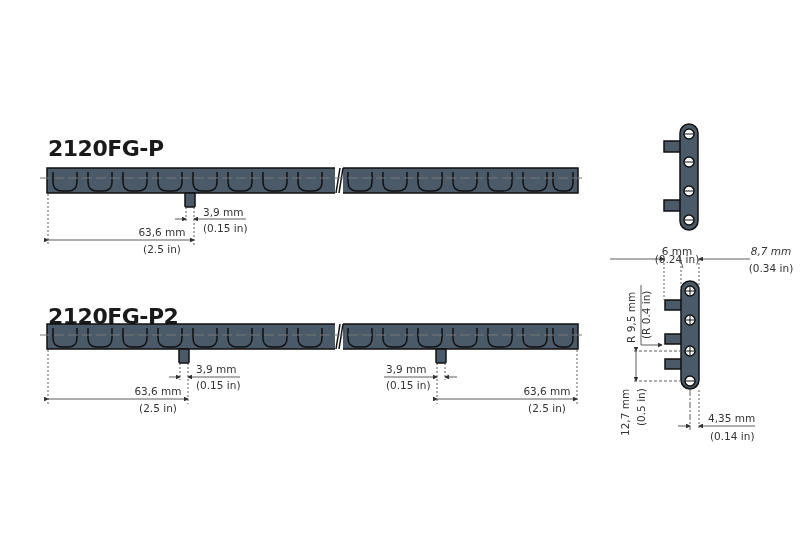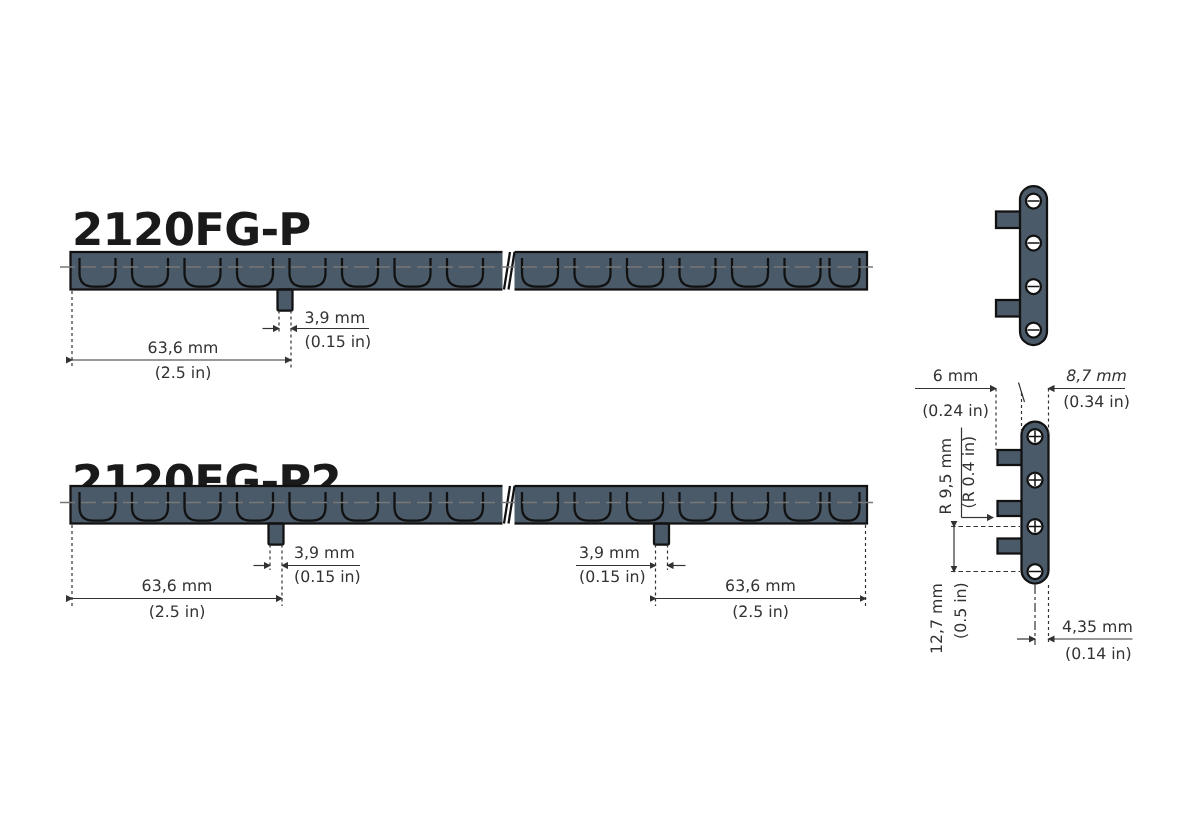--- a/index.html
+++ b/index.html
@@ -1,22 +1,22 @@
 <!DOCTYPE html>
 <html><head>
 <meta charset="utf-8">
 <style>
   html, body { margin: 0; padding: 0; background: #ffffff; }
   body { width: 800px; height: 547px; position: relative; overflow: hidden;
          font-family: "DejaVu Sans", sans-serif; color: #2b2b2b; }
   .title { position: absolute; font-family: "DejaVu Sans", sans-serif; font-weight: bold;
-           font-size: 30px; color: #1a1a1a; letter-spacing: -0.5px; }
+           font-size: 22px; color: #1a1a1a; letter-spacing: -0.5px; }
   .dim { position: absolute; font-size: 10.5px; color: #333; white-space: nowrap;
          font-family: "DejaVu Sans", sans-serif; line-height: 13px; }
-  .dim.c { text-align: center; }
+  .dim.c { text-align: center; margin-left: 40px; }
   svg { position: absolute; left: 0; top: 0; }
   .rot { position: absolute; font-size: 10.5px; color: #333; white-space: nowrap;
          transform: rotate(-90deg); transform-origin: left top; line-height: 13px;
          font-family: "DejaVu Sans", sans-serif; }
 </style>
 </head>
 <body>
 
 <div class="title" style="left:48px; top:136px;">2120FG-P</div>
 <div class="title" style="left:48px; top:283px;margin-top:21px;">2120FG-P2</div>
@@ -178,21 +178,21 @@
 <div class="dim c" style="left:88px; top:385px; width:60px;">63,6 mm</div>
 <div class="dim c" style="left:88px; top:402px; width:60px;">(2.5 in)</div>
 <div class="dim" style="left:196px; top:363px;">3,9 mm</div>
 <div class="dim" style="left:196px; top:379px;">(0.15 in)</div>
 <div class="dim" style="left:386px; top:363px;">3,9 mm</div>
 <div class="dim" style="left:386px; top:379px;">(0.15 in)</div>
 <div class="dim c" style="left:477px; top:385px; width:60px;">63,6 mm</div>
 <div class="dim c" style="left:477px; top:402px; width:60px;">(2.5 in)</div>
 
 <div class="dim c" style="left:612px; top:245px; width:50px;">6 mm</div>
-<div class="dim c" style="left:612px; top:268px; width:50px;">(0.24 in)</div>
+<div class="dim c" style="left:612px; top:253px; width:50px;">(0.24 in)</div>
 <div class="dim c" style="left:706px; top:245px; width:50px;font-style:italic;">8,7 mm</div>
 <div class="dim c" style="left:706px; top:262px; width:50px;">(0.34 in)</div>
 
 <div class="rot" style="left:625px; top:343px;">R 9,5 mm</div>
 <div class="rot" style="left:640px; top:339px;">(R 0.4 in)</div>
 <div class="rot" style="left:619px; top:436px;">12,7 mm</div>
 <div class="rot" style="left:635px; top:426px;">(0.5 in)</div>
 
 <div class="dim" style="left:708px; top:412px;">4,35 mm</div>
 <div class="dim" style="left:710px; top:430px;">(0.14 in)</div>

